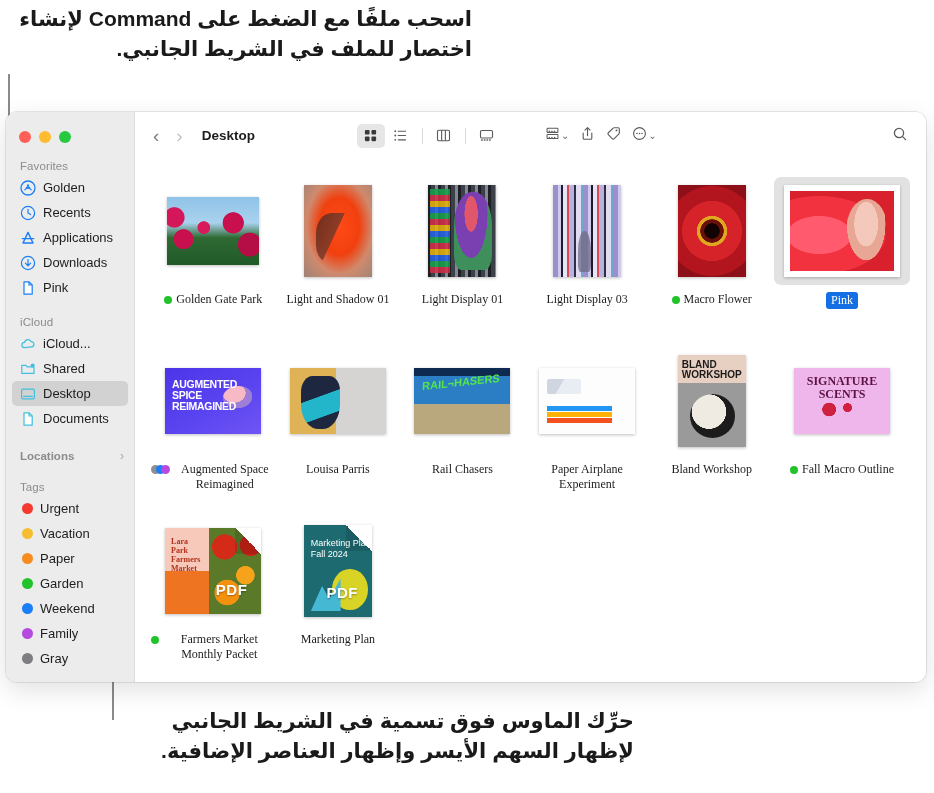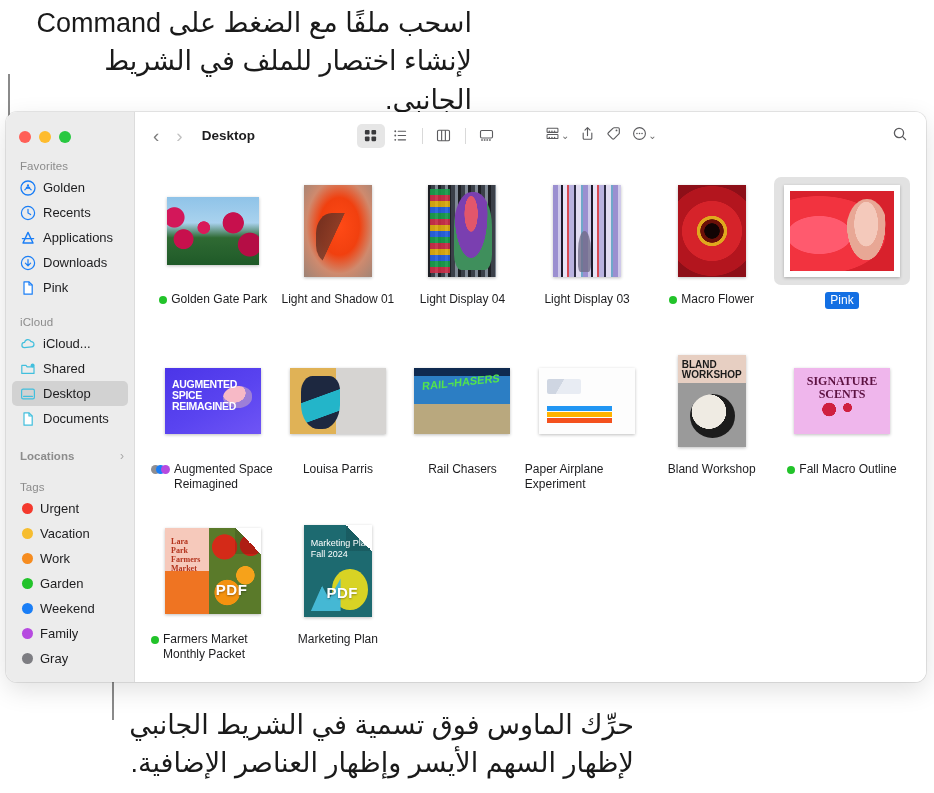--- a/index.html
+++ b/index.html
@@ -11,26 +11,27 @@
     overflow: hidden;
     font-family: "Liberation Sans", "DejaVu Sans", sans-serif;
     -webkit-font-smoothing: antialiased;
   }
   .page { position: relative; width: 934px; height: 793px; }
 
   
   .callout {
     position: absolute;
     color: #1a1a1a;
-    font-size: 27px;
+    font-size: 21px;
     line-height: 1.42;
     direction: rtl;
     text-align: right;
     unicode-bidi: plaintext;
     white-space: pre-line;
+    font-weight: bold;
   }
   #callout-top { top: 4px; right: 462px; width: 460px; }
   #callout-bottom { top: 706px; right: 300px; width: 520px; }
 
   .leader { position: absolute; background: #8a8a8a; }
 
   
   #leader-top-v { left: 8px; top: 74px; width: 2px; height: 218px; }
   #leader-top-h { left: 8px; top: 290px; width: 16px; height: 2px; }
   
@@ -173,21 +174,23 @@
     margin-top: 7px;
     display: flex;
     align-items: flex-start;
     gap: 4px;
     justify-content: center;
     max-width: 134px;
   }
   .label {
     font-size: 12px;
     color: #1d1d1f;
+    text-align: center;
     line-height: 1.27;
+    font-family: Liberation Serif, serif;
   }
   .label.selected {
     background: #136fe3;
     color: #fff;
     border-radius: 3px;
     padding: 1px 5px;
     font-weight: 500;
   }
   .ldot { width: 8px; height: 8px; border-radius: 50%; flex: 0 0 8px; margin-top: 4px; }
   .multidots { display: flex; margin-top: 3px; flex: 0 0 auto; }
@@ -506,21 +509,21 @@
             <div class="sb-item">
               <span class="tagdot" style="background: rgb(244, 57, 45);"></span>
               <span class="sb-label">Urgent</span>
             </div>
             <div class="sb-item">
               <span class="tagdot" style="background: rgb(246, 189, 48);"></span>
               <span class="sb-label">Vacation</span>
             </div>
             <div class="sb-item">
               <span class="tagdot" style="background: rgb(246, 140, 31);"></span>
-              <span class="sb-label">Work</span>
+              <span class="sb-label">Paper</span>
             </div>
             <div class="sb-item">
               <span class="tagdot" style="background: rgb(34, 195, 42);"></span>
               <span class="sb-label">Garden</span>
             </div>
             <div class="sb-item">
               <span class="tagdot" style="background: rgb(26, 126, 246);"></span>
               <span class="sb-label">Weekend</span>
             </div>
             <div class="sb-item">
@@ -668,21 +671,21 @@
               <span class="label">Light and Shadow 01</span>
             </div>
           </div>
           <div class="cell">
             <div class="thumbwrap">
               <div class="thumb" style="width: 68px; height: 92px;">
                 <div class="art art-ld01"></div>
               </div>
             </div>
             <div class="label-row">
-              <span class="label">Light Display 04</span>
+              <span class="label">Light Display 01</span>
             </div>
           </div>
           <div class="cell">
             <div class="thumbwrap">
               <div class="thumb" style="width: 68px; height: 92px;">
                 <div class="art art-ld03"></div>
               </div>
             </div>
             <div class="label-row">
               <span class="label">Light Display 03</span>

